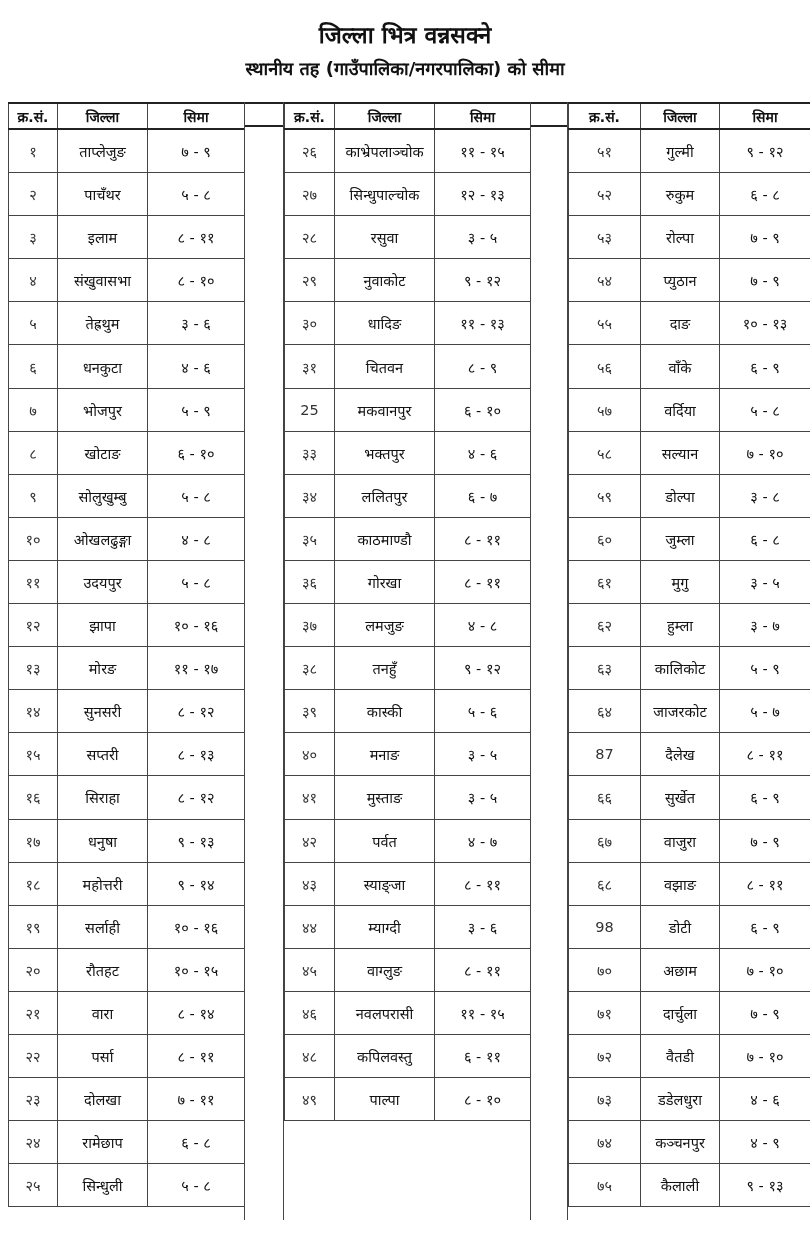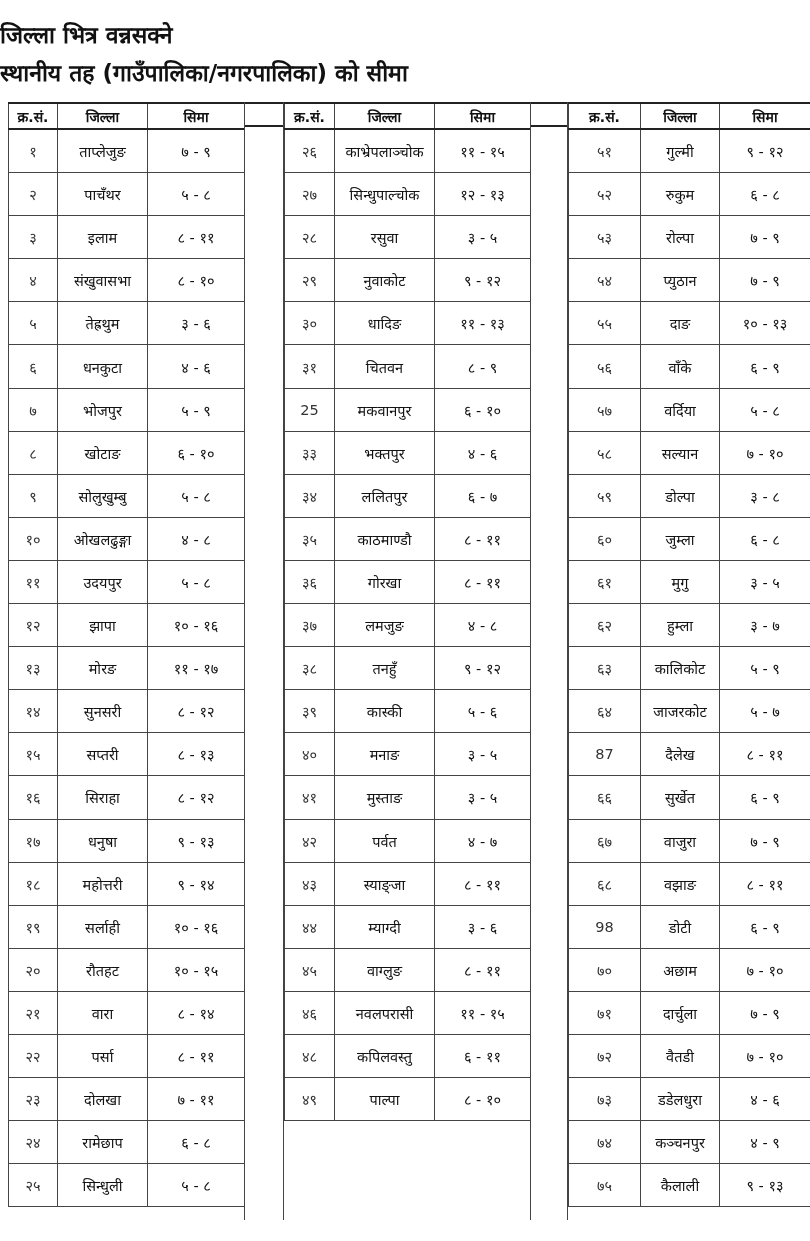--- a/index.html
+++ b/index.html
@@ -1,20 +1,20 @@
 <!DOCTYPE html>
 <html><head>
 <meta charset="utf-8">
 <style>
   html, body { margin:0; padding:0; background:#ffffff; }
   body { width:810px; height:1241px; position:relative; overflow:hidden;
          font-family:"DejaVu Sans", "Liberation Sans", sans-serif; color:#111; }
-  .title { position:absolute; left:0; width:810px; font-weight:bold; color:#111; }
+  .title { position:absolute; left:0; width:810px; text-align:center; font-weight:bold; color:#111; }
   .t1 { top:18px; font-size:23px; }
-  .t2 { top:56px; font-size:23px; }
+  .t2 { top:56px; font-size:18px; }
   table.grid { position:absolute; top:102px; border-collapse:collapse; table-layout:fixed; }
   table.grid td, table.grid th {
     border:1.5px solid #444; text-align:center; vertical-align:middle;
     padding:0; overflow:hidden; white-space:nowrap;
   }
   table.grid th { height:24px; font-size:14px; font-weight:bold; border-bottom:2px solid #222; border-top:2px solid #222;border-radius:12px; }
   table.grid td { height:42.1px; font-size:14.5px; }
   td.sn { font-size:14px; color:#333; }
   td.rng { font-size:15px; }
   .spacer { position:absolute; top:102px; height:1118px; border-left:1.5px solid #444; border-right:1.5px solid #444; box-sizing:border-box; }

